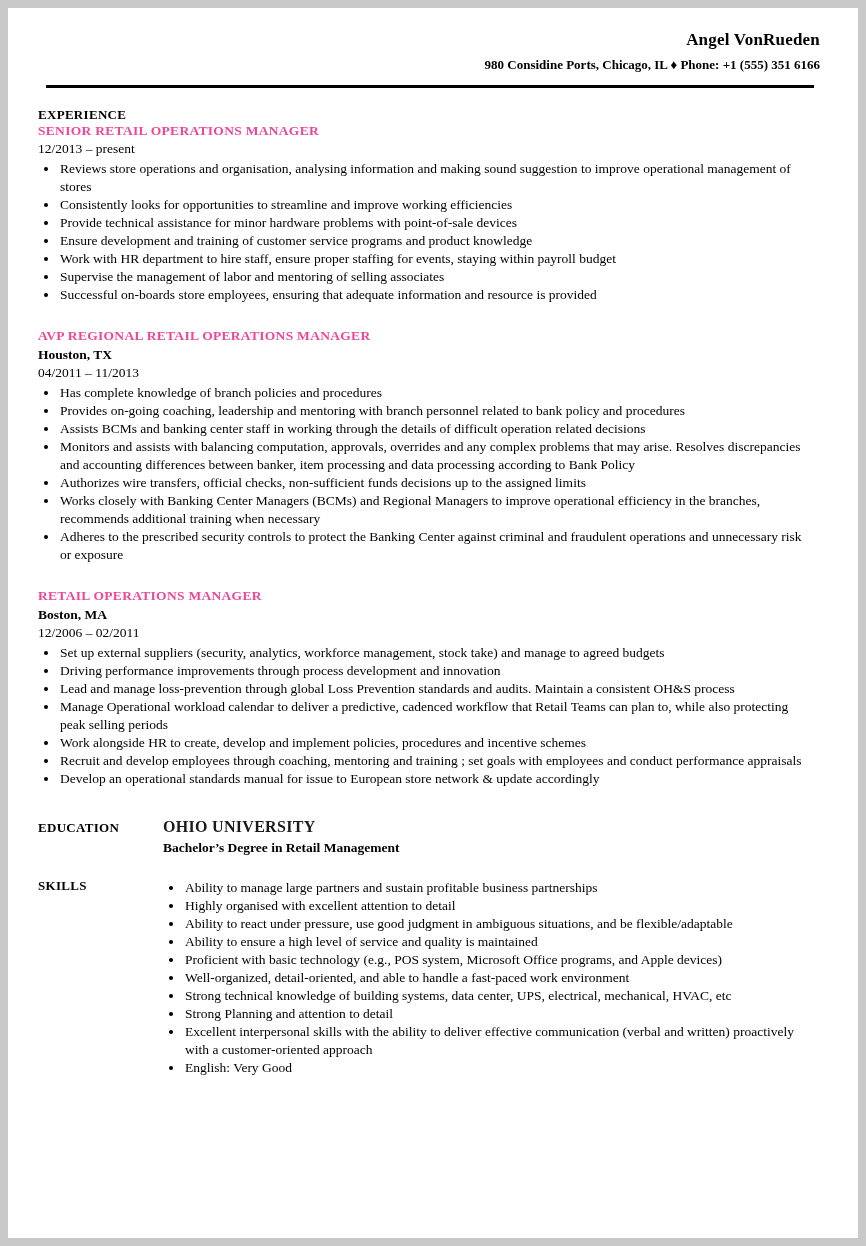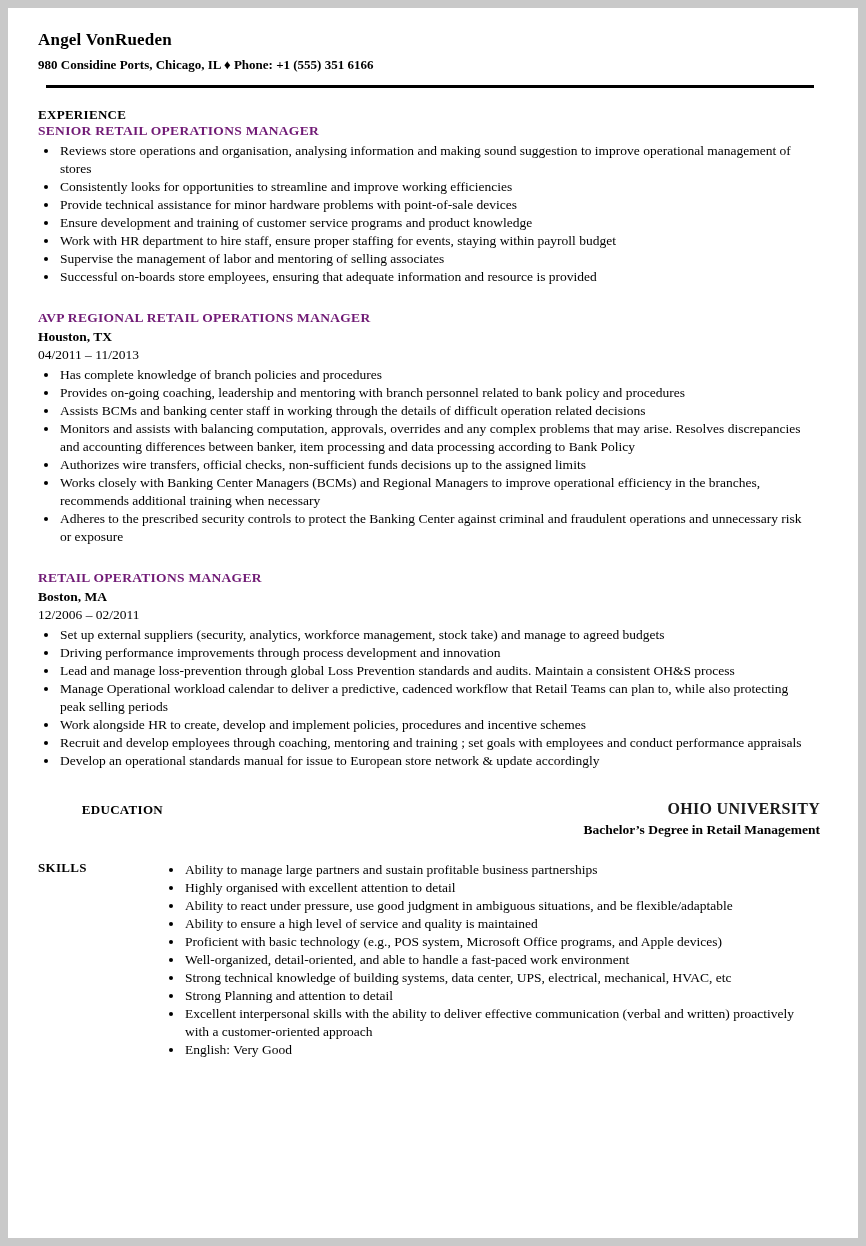--- a/index.html
+++ b/index.html
@@ -10,21 +10,21 @@
   }
   .page {
     width: 850px;
     min-height: 1230px;
     margin: 8px auto;
     background: #ffffff;
     box-sizing: border-box;
     padding: 22px 38px 30px 30px;
     color: #000000;
   }
-  .header { text-align: left; }
+  .header { text-align: right; }
   .person-name {
     margin: 0;
     font-size: 17px;
     font-weight: bold;
     letter-spacing: 0.2px;
   }
   .contact-line {
     margin-top: 7px;
     font-size: 13px;
     font-weight: bold;
@@ -32,38 +32,38 @@
   .rule {
     border: none;
     border-top: 3px solid #000000;
     margin: 12px 6px 0 8px;
   }
   .section {
     display: flex;
     align-items: flex-start;
   }
   .section-experience { margin-top: 17px; flex-direction: column; }
-  .section-education  { margin-top: 30px; text-align: right; }
+  .section-education  { margin-top: 30px; }
   .section-skills     { margin-top: 20px; }
   .section-label {
     width: 125px;
     flex-shrink: 0;
     font-size: 13px;
     font-weight: bold;
     letter-spacing: 0.3px;
     padding-top: 2px;
   }
   .section-content { flex: 1; }
   .job + .job { margin-top: 24px; }
   .job-title {
     margin: 0;
     font-size: 13.5px;
     font-weight: bold;
     letter-spacing: 0.3px;
-    color: #701a75;
+    color: #ec4899;
   }
   .job-location {
     font-size: 13.5px;
     font-weight: bold;
     margin-top: 3px;
   }
   .job-dates {
     font-size: 13.5px;
     margin-top: 2px;
   }
@@ -100,20 +100,21 @@
     <div class="contact-line">980 Considine Ports, Chicago, IL ♦ Phone: +1 (555) 351 6166</div>
     <hr class="rule">
   </header>
 
   <section class="section section-experience">
     <div class="section-label">EXPERIENCE</div>
     <div class="section-content">
 
       <article class="job">
         <h2 class="job-title">SENIOR RETAIL OPERATIONS MANAGER</h2>
+        <div class="job-dates">12/2013 – present</div>
         <ul class="bullets">
             <li>Reviews store operations and organisation, analysing information and making sound suggestion to improve operational management of stores</li>
             <li>Consistently looks for opportunities to streamline and improve working efficiencies</li>
             <li>Provide technical assistance for minor hardware problems with point-of-sale devices</li>
             <li>Ensure development and training of customer service programs and product knowledge</li>
             <li>Work with HR department to hire staff, ensure proper staffing for events, staying within payroll budget</li>
             <li>Supervise the management of labor and mentoring of selling associates</li>
             <li>Successful on-boards store employees, ensuring that adequate information and resource is provided</li>
           </ul>
       </article>

